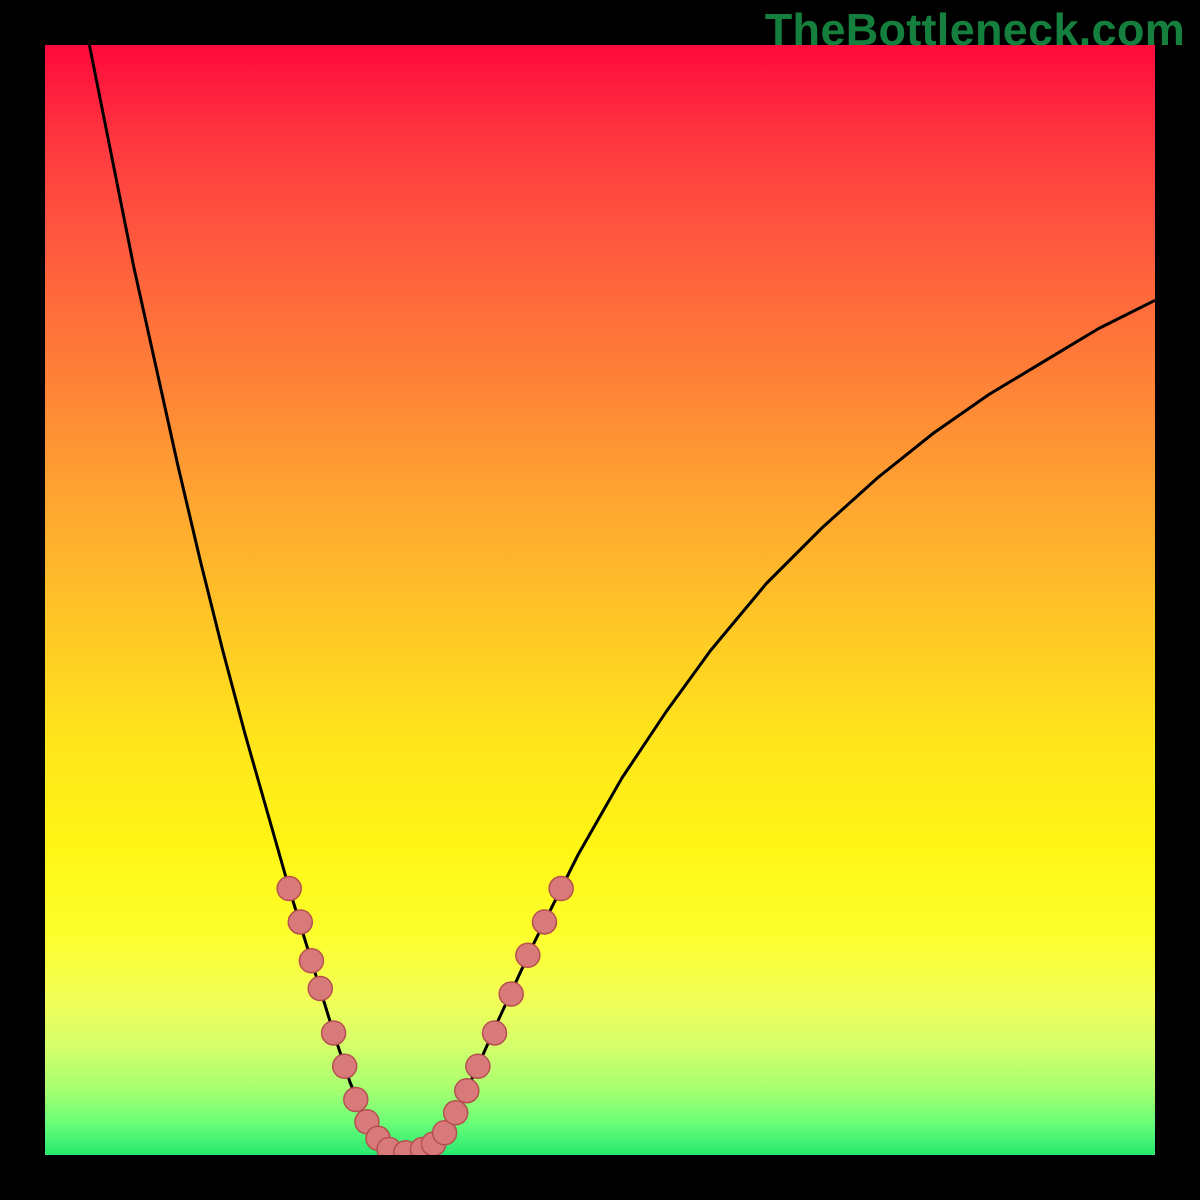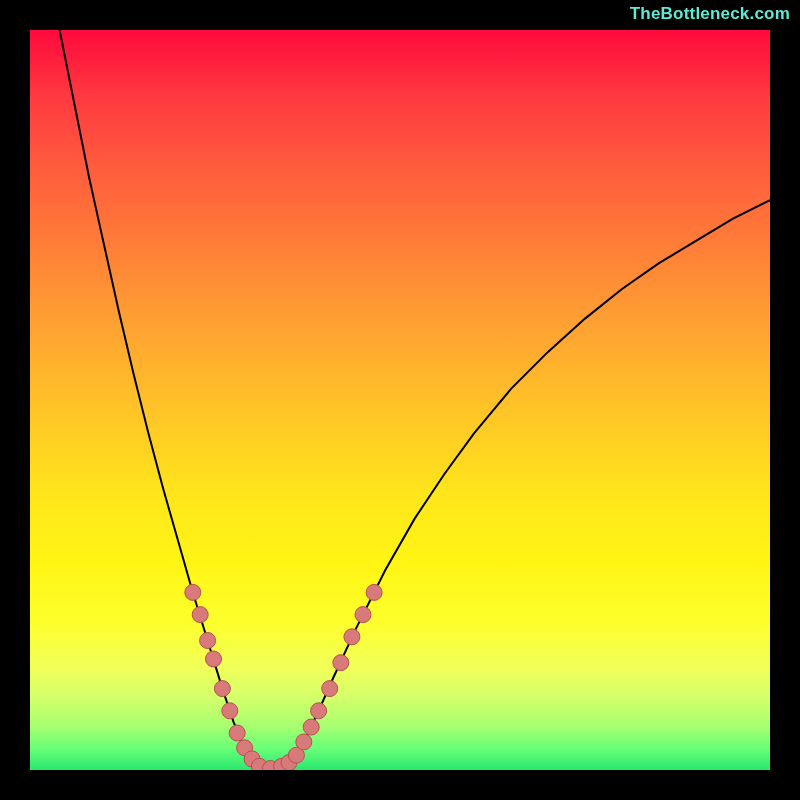--- a/index.html
+++ b/index.html
@@ -14,22 +14,22 @@
   .frame {
     position: relative;
     width: 800px;
     height: 800px;
     background: #000;
   }
   .watermark {
     position: absolute;
     top: 4px;
     right: 10px;
-    color: #5eead4;
-    font-size: 17px;
+    color: #15803d;
+    font-size: 30px;
     font-weight: 600;
     letter-spacing: 0.2px;
     z-index: 10;
     user-select: none;
   }
   .plot {
     position: absolute;
     left: 30px;
     top: 30px;
     width: 740px;

